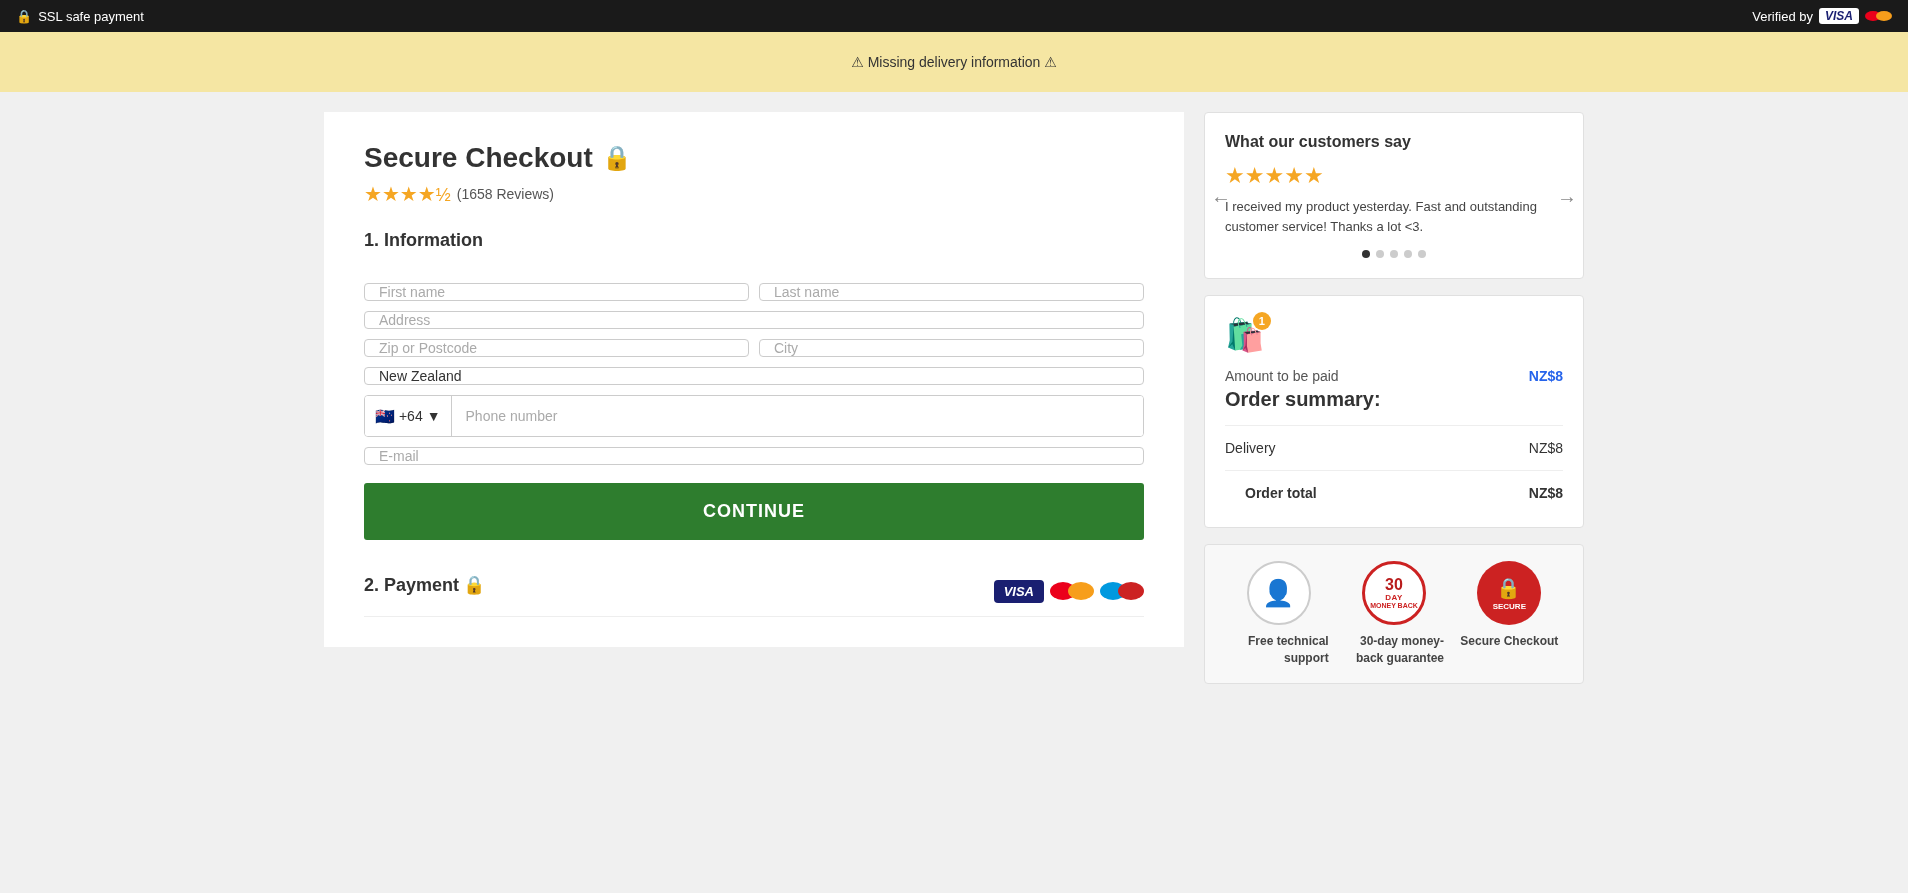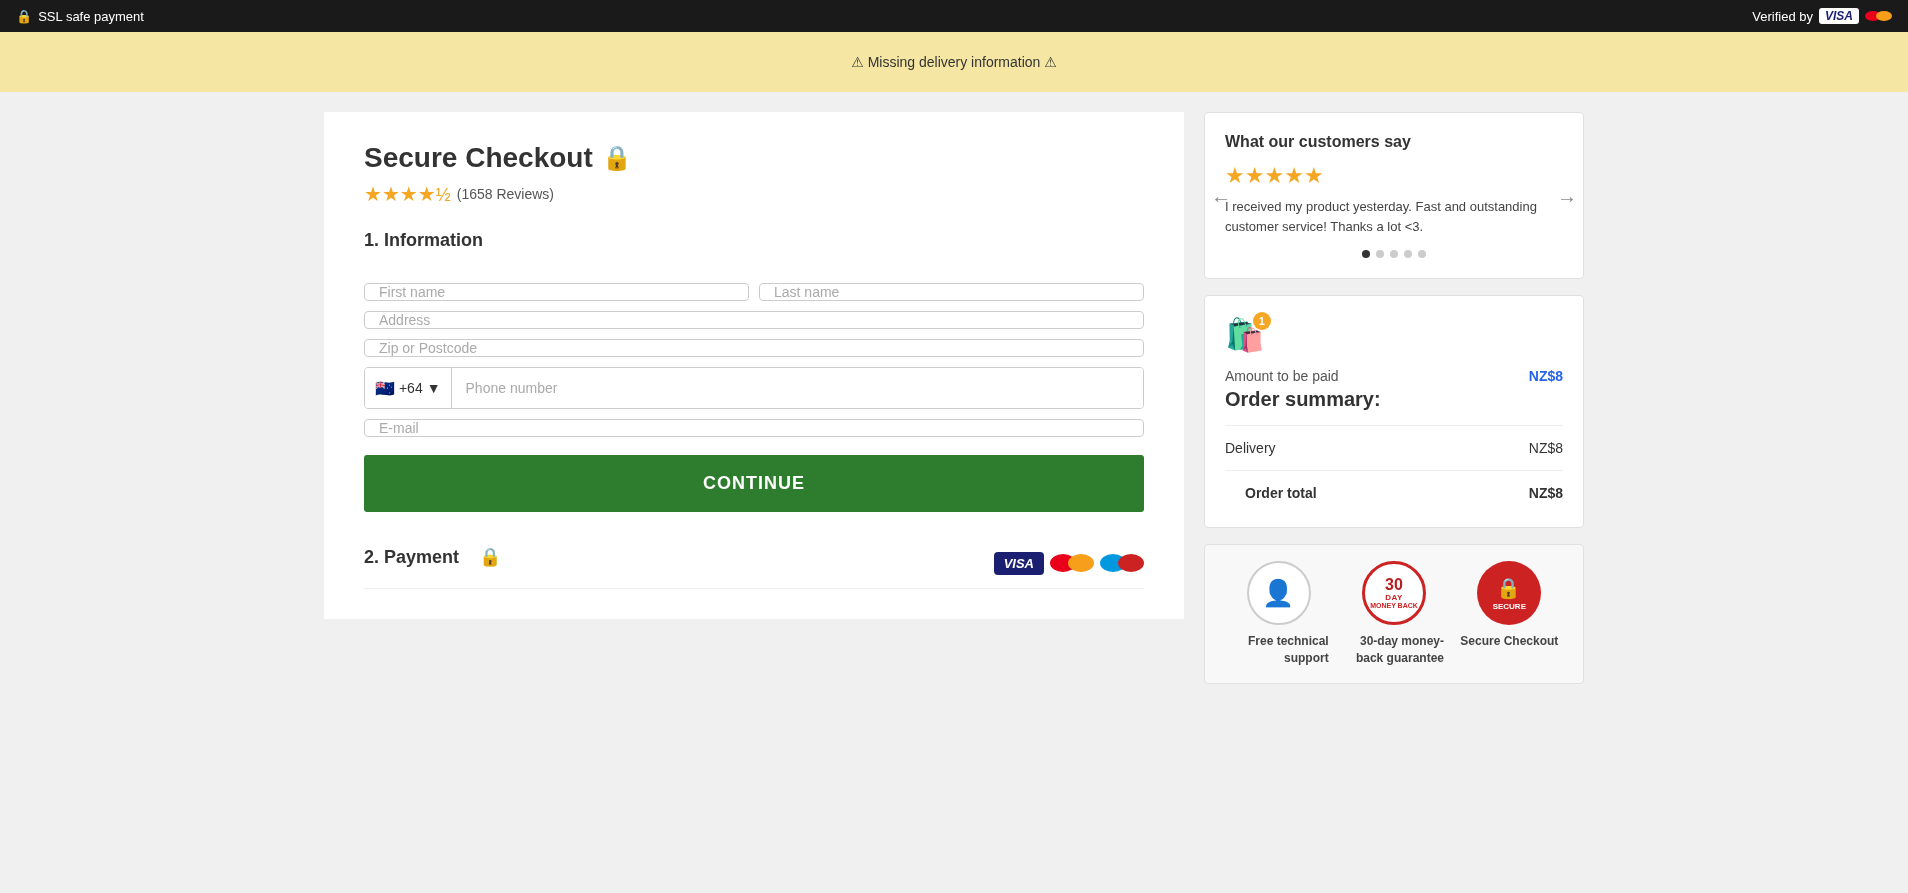--- a/index.html
+++ b/index.html
@@ -132,21 +132,21 @@
     }
 
     .payment-section {
       margin-top: 10px;
     }
     .payment-title {
       font-size: 18px;
       font-weight: bold;
       display: flex;
       align-items: center;
-      gap: 20px;
+      gap: 4px;
       margin-bottom: 12px;
     }
     .payment-icons {
       display: flex;
       gap: 6px;
       align-items: center;
     }
     .payment-title-row {
       display: flex;
       align-items: center;
@@ -380,23 +380,27 @@
     </div>
 
     
     <div class="form-row">
       <input class="form-input" type="text" placeholder="Address" style="">
     </div>
 
     
     <div class="form-row">
       <input class="form-input" type="text" placeholder="Zip or Postcode" style="">
-    </div>
-
-    
+      <input class="form-input" type="text" placeholder="City" style="">
+    </div>
+
+    
+    <div class="form-row">
+      <input class="form-input" type="text" id="country-field" value="New Zealand" style="">
+    </div>
 
     
     <div class="phone-row">
       <div class="phone-prefix">
         <span class="flag">🇳🇿</span>
         <span>+64</span>
         <span>▼</span>
       </div>
       <input class="phone-input" type="tel" placeholder="Phone number" style="">
     </div>

